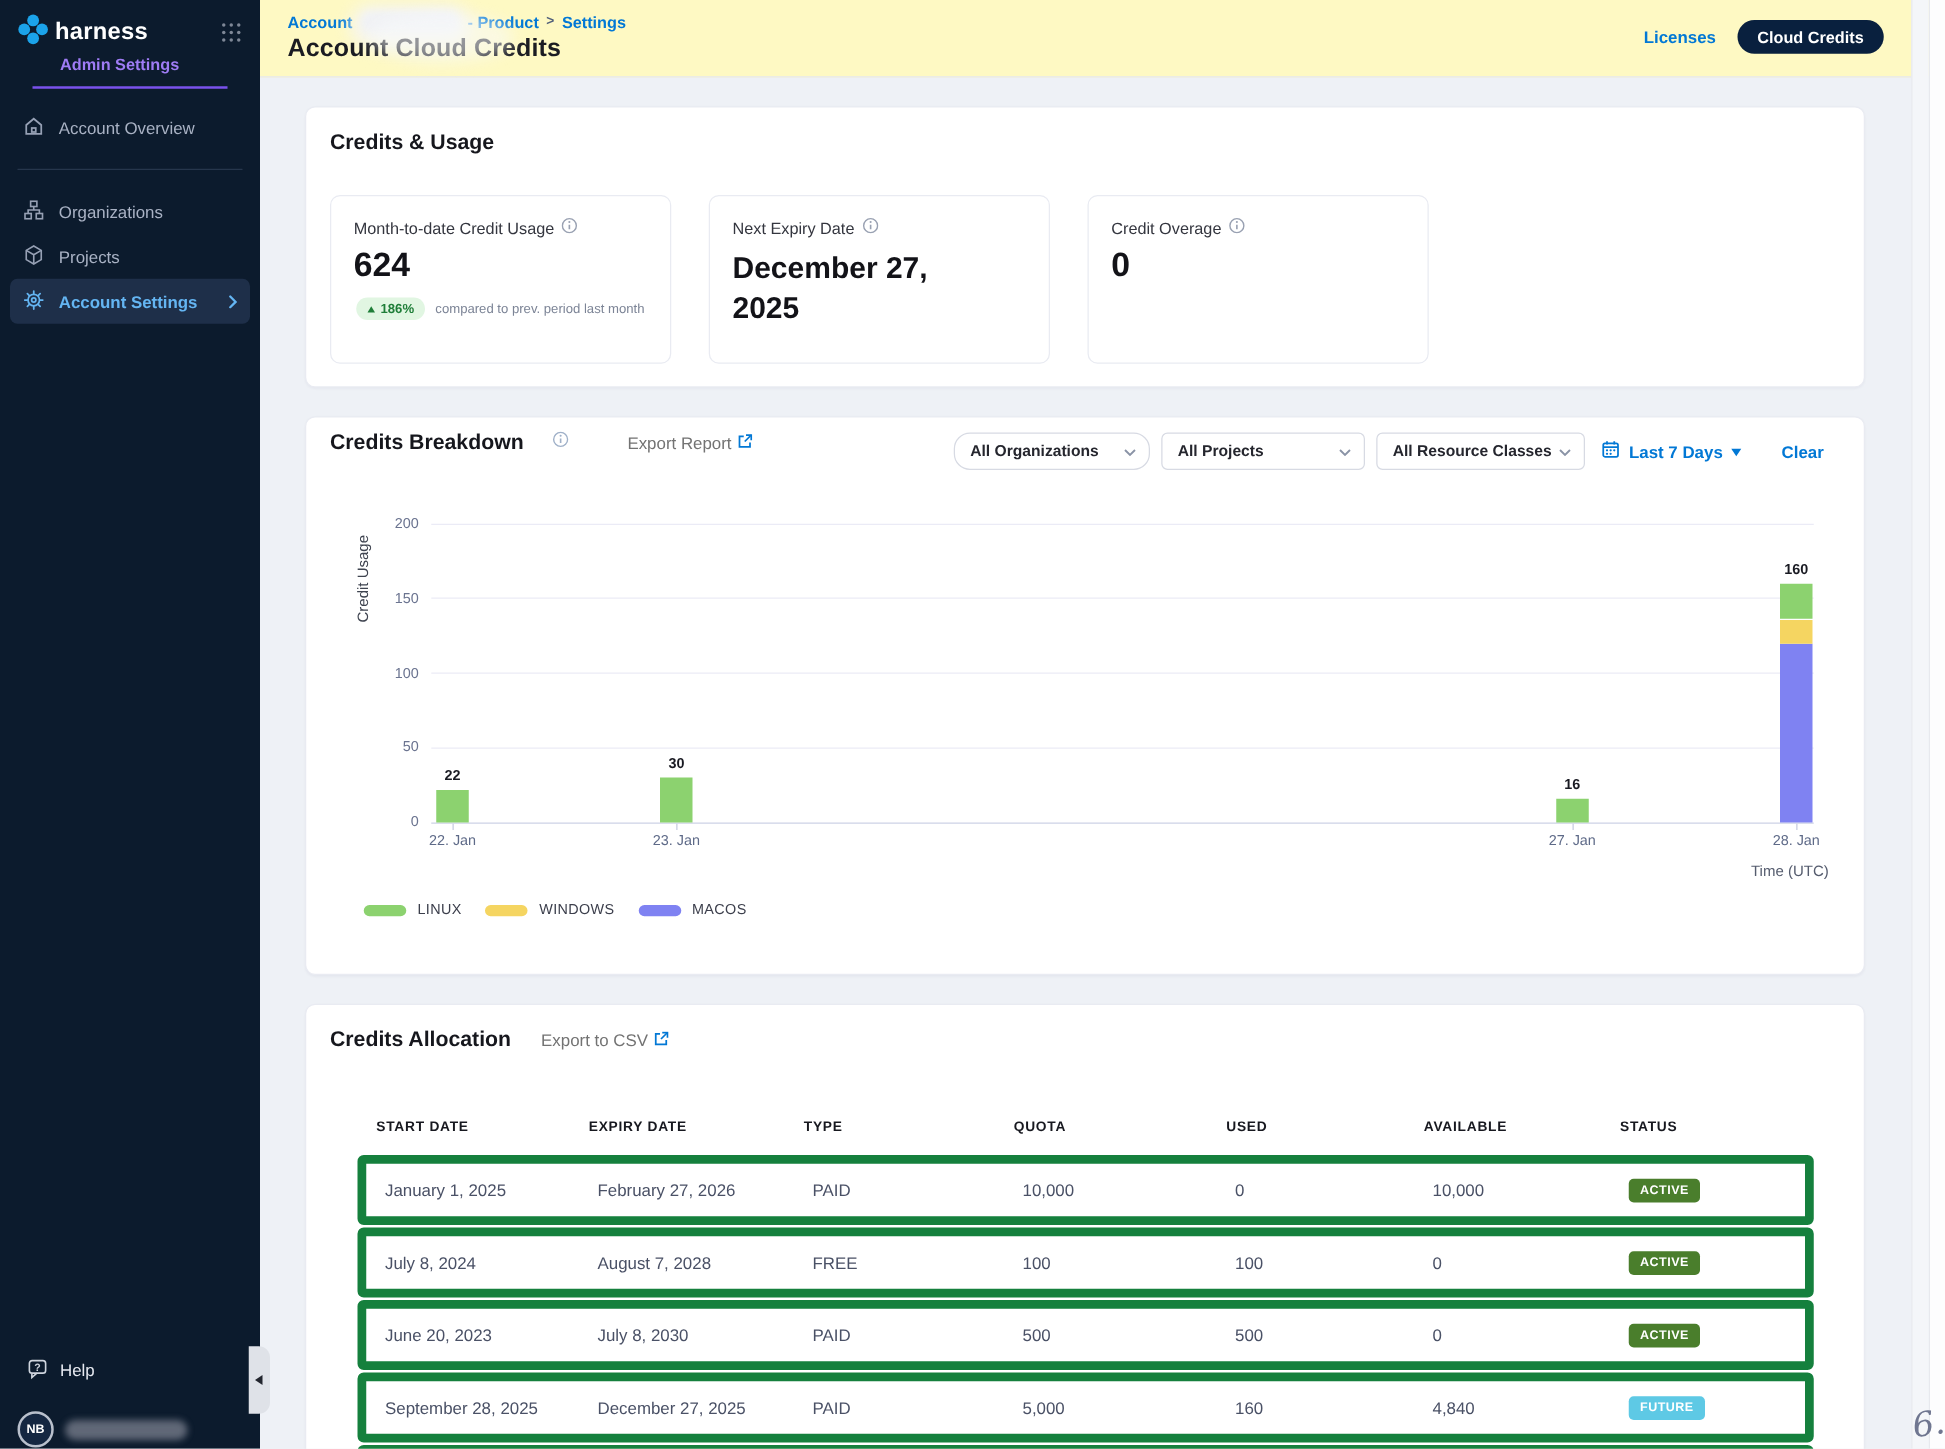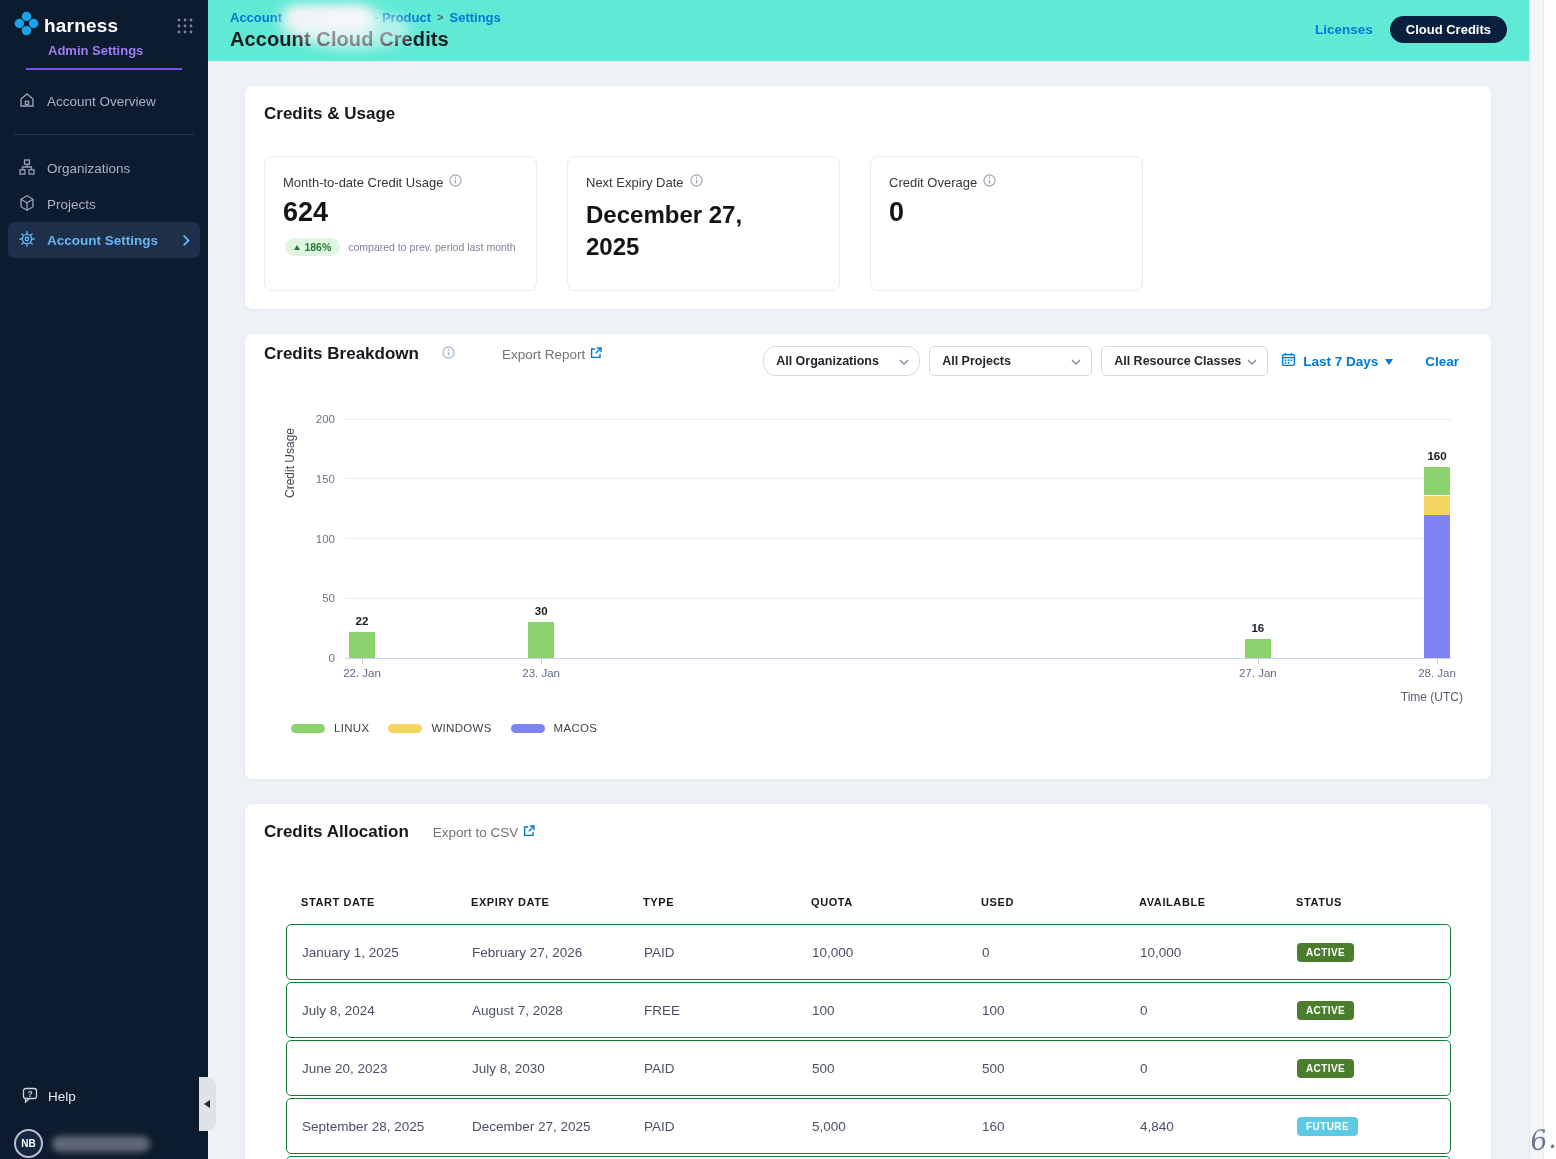--- a/index.html
+++ b/index.html
@@ -29,21 +29,21 @@
   .nav-divider { height:1px; background:#26364c; margin:15px 6px; }
   .sidebar-help { position:absolute; left:20px; top:1086px; display:flex; align-items:center; gap:9px; color:#e6e9f0; font-size:13.5px; }
   .sidebar-user { position:absolute; left:14px; top:1129px; display:flex; align-items:center; gap:9px; }
   .avatar { width:29px; height:29px; border-radius:50%; border:2px solid #b9c0cc; background:#152741; color:#fff; font-size:10px; font-weight:700; display:flex; align-items:center; justify-content:center; }
   .name-blob { width:98px; height:16px; border-radius:8px; background:#6a7180; filter:blur(3px); opacity:.9; }
   .collapse-handle { position:absolute; left:199px; top:1077px; width:17px; height:54px; background:#dfe2e8; border-radius:0 9px 9px 0; z-index:6; display:flex; align-items:center; justify-content:center; }
   .tri-left { width:0; height:0; border:4px solid transparent; border-right:6px solid #22252e; border-left:none; margin-right:2px; }
 
   
   .main { position:absolute; left:208px; top:0; right:0; bottom:0; }
-  .main-header { position:relative; height:62px; background:#5eead4; border-bottom:1px solid #e5e8f0; }
+  .main-header { position:relative; height:62px; background:#fef9c3; border-bottom:1px solid #e5e8f0; }
   .crumbs { position:absolute; left:22px; top:8px; display:flex; align-items:center; gap:6px; font-size:13px; font-weight:600; }
   .crumbs a { color:#0278d5; }
   .crumb-sep { color:#51607a; font-size:11px; font-weight:700; }
   .blur-blob { width:80px; height:18px; background:#f1f2f5; border-radius:9px; filter:blur(3px); box-shadow:0 4px 12px 8px rgba(244,245,248,.85); }
   .page-title { position:absolute; left:22px; top:28px; margin:0; font-size:20px; font-weight:700; color:#1b1c22; letter-spacing:.1px; }
   .title-smudge { position:absolute; left:88px; top:10px; width:115px; height:40px; background:rgba(248,249,251,.55); filter:blur(6px); border-radius:50%; pointer-events:none; }
   .header-right { position:absolute; right:49px; top:16px; display:flex; align-items:center; gap:17px; }
   .licenses { color:#0278d5; font-size:13.5px; font-weight:600; }
   .cc-pill { background:#09203e; color:#fff; font-size:13px; font-weight:700; border:none; border-radius:999px; height:27px; padding:0 16px; }
 
@@ -92,21 +92,21 @@
   .legend { position:absolute; left:46px; top:388px; display:flex; align-items:center; gap:19px; }
   .legend-item { display:flex; align-items:center; gap:9px; font-size:11.5px; color:#3c3f4c; letter-spacing:.3px; }
   .legend-swatch { width:34px; height:9px; border-radius:5px; display:inline-block; }
 
   
   .alloc-head-row { position:absolute; left:19px; top:18px; display:flex; align-items:center; gap:22px; }
   .alloc-table { position:absolute; left:41px; top:92px; width:1165px; }
   .thead, .trow { display:grid; grid-template-columns:170px 172px 168px 170px 158px 157px 170px; }
   .thead { padding-bottom:16px; }
   .th { font-size:11px; font-weight:700; color:#17181f; letter-spacing:.6px; padding-left:15px; }
-  .trow { align-items:center; height:56px; background:#fff; border:1px solid #15803d; border-radius:5px; margin-bottom:2px; }
+  .trow { align-items:center; height:56px; background:#fff; border:7px solid #15803d; border-radius:5px; margin-bottom:2px; }
   .td { font-size:13.5px; color:#4a5166; padding-left:15px; }
   .badge { display:inline-block; font-size:10px; font-weight:700; color:#fff; border-radius:4px; padding:4px 9px; letter-spacing:.4px; }
 
   
   .scroll-gutter { position:absolute; right:13px; top:0; bottom:0; width:14px; background:#f4f6f9; border-left:1px solid #e7e9ee; z-index:8; }
   .scroll-track { position:absolute; right:0; top:0; bottom:0; width:13px; background:#fdfdfe; border-left:1px solid #e7e9ee; z-index:8; }
   .corner-note { position:absolute; right:0px; bottom:4px; z-index:9; font-family:"DejaVu Serif",serif; font-style:italic; font-size:27px; color:#6f7690; transform:rotate(-8deg); }
 </style>
 </head>
 <body>

